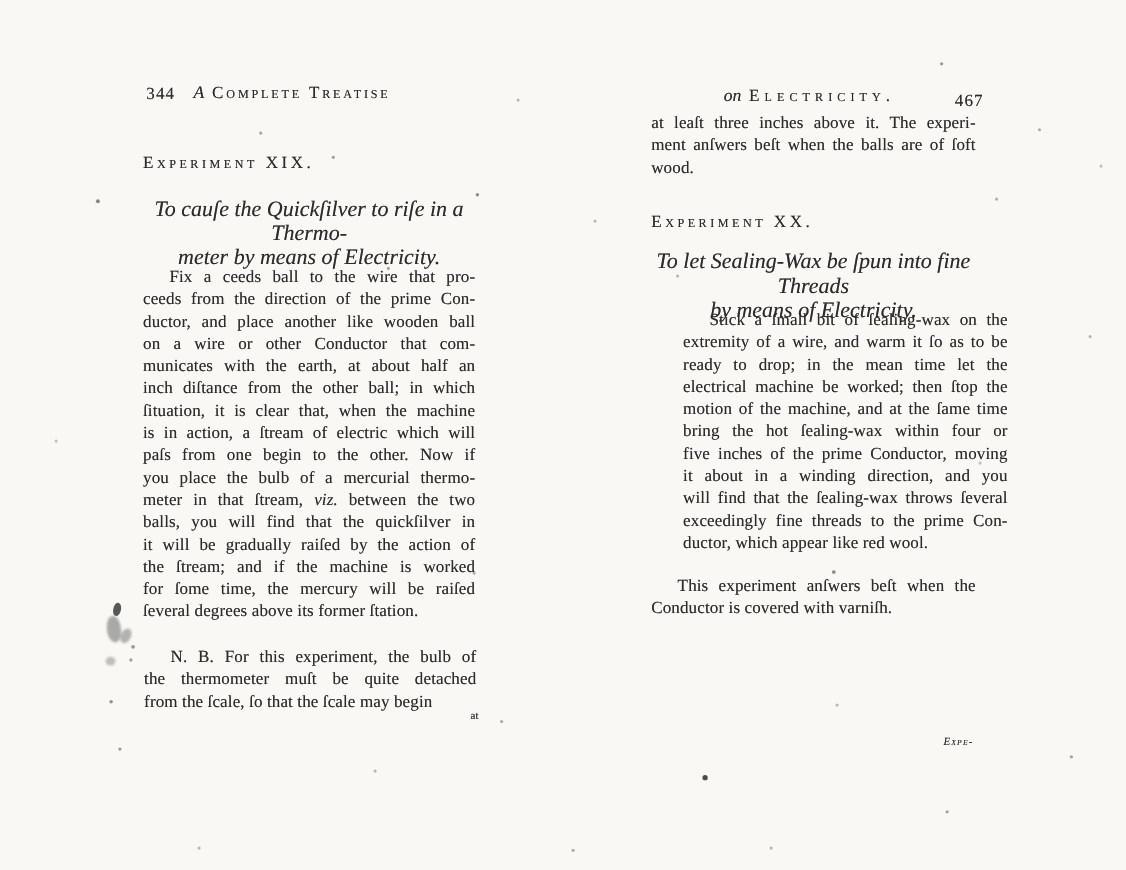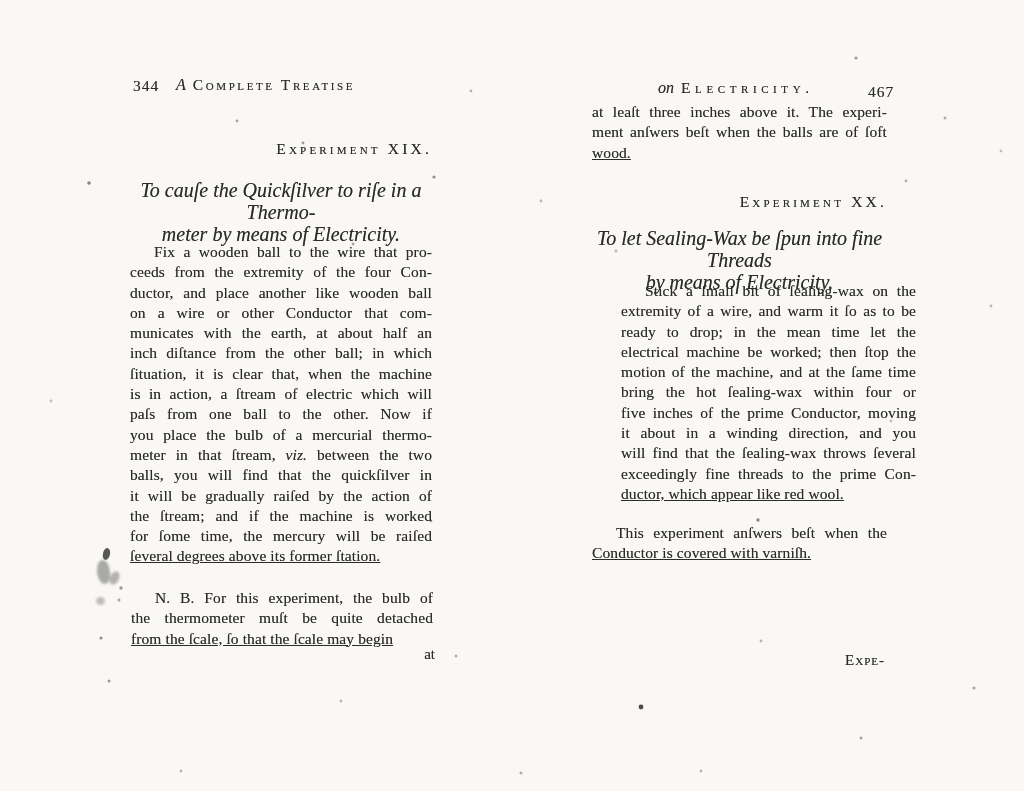--- a/index.html
+++ b/index.html
@@ -15,52 +15,52 @@
     font-family: "Liberation Serif", "DejaVu Serif", serif;
     color: var(--ink);
     overflow: hidden;
     text-shadow: 0 0 0.5px rgba(43,43,43,0.55);
   }
   .abs { position: absolute; }
 
   
   .tline { min-height: 1em; }
   .justify .tline { text-align: justify; text-align-last: justify; }
-  .justify .tline:last-child { text-align-last: left; text-decoration: underline; }
+  .justify .tline:last-child { text-align-last: left; }
   .indent .tline:first-child { text-indent: 1.55em; }
   .center .tline { text-align: center; text-align-last: center; }
 
   .body-text { font-size: 15.5px; line-height: 20.3px; letter-spacing: 0.1px; }
   .etitle { font-style: italic; font-size: 20px; line-height: 22px; }
-  .heading { font-size: 15.5px; letter-spacing: 3.2px; font-variant: small-caps; text-align: right; }
+  .heading { font-size: 15.5px; letter-spacing: 3.2px; font-variant: small-caps; text-align: left; }
   .rt-lead { font-style: italic; margin-right: 7px; }
   .rt-main { font-variant: small-caps; letter-spacing: 2.6px; font-size: 15.5px; }
   .rt-main-wide { font-variant: small-caps; letter-spacing: 4.6px; font-size: 15.5px; }
   .pageno { font-size: 15.5px; letter-spacing: 1px; }
-  .catchword { font-size: 15px; text-align: right; }
+  .catchword { font-size: 10px; text-align: right; }
   .catchword-sc { font-variant: small-caps; letter-spacing: 1px; }
 
   
   .l-pageno  { left: 133px; top: 77px; }
   .l-rtitle  { left: 176px; top: 76px; }
   .l-heading { left: 130px; top: 140px; width: 302px; }
   .l-etitle  { left: 121px; top: 179px; width: 320px; }
   .l-para    { left: 130px; top: 242px; width: 302px; }
   .l-nb      { left: 131px; top: 588px; width: 302px; }
   .l-catch   { left: 130px; top: 646px; width: 305px; }
 
   
   .r-rtitle  { left: 638px; top: 79px; margin-left: 20px; }
   .r-pageno  { left: 868px; top: 83px; }
   .r-cont    { left: 592px; top: 102px; width: 295px; }
   .r-heading { left: 592px; top: 193px; width: 295px; }
   .r-etitle  { left: 584px; top: 227px; width: 311px; }
   .r-para    { left: 621px; top: 281px; width: 295px; }
   .r-close   { left: 592px; top: 523px; width: 295px; }
-  .r-catch   { left: 590px; top: 652px; width: 295px; }
+  .r-catch   { left: 590px; top: 669px; width: 295px; font-style: italic; }
 
   
   .smudge-blob1 { left: 103px; top: 548px; width: 7px;  height: 12px; background: #3c3c3c; border-radius: 45% 55% 50% 50%; transform: rotate(14deg); opacity: 0.85; }
   .smudge-blob2 { left: 97px;  top: 560px; width: 13px; height: 24px; background: #4a4a4a; border-radius: 60% 40% 55% 45%; transform: rotate(-12deg); opacity: 0.45; filter: blur(1px); }
   .smudge-blob3 { left: 110px; top: 571px; width: 9px;  height: 14px; background: #4a4a4a; border-radius: 50%; transform: rotate(25deg); opacity: 0.4; filter: blur(1px); }
   .smudge-blob4 { left: 96px;  top: 597px; width: 9px;  height: 8px;  background: #555; border-radius: 50%; opacity: 0.35; filter: blur(1px); }
 
   
   .specks {
     left: 0; top: 0; width: 2px; height: 2px; border-radius: 50%;
@@ -108,29 +108,29 @@
     <span class="abs l-rtitle"><i class="rt-lead">A</i><span class="rt-main">Complete Treatise</span></span>
 
     <div class="abs l-heading heading">Experiment XIX.</div>
 
     <div class="abs l-etitle etitle center">
         <div class="tline">To cauſe the Quickſilver to riſe in a Thermo-</div>
         <div class="tline">meter by means of Electricity.</div>
       </div>
 
     <div class="abs l-para body-text justify indent">
-        <div class="tline">Fix a wooden ball to the wire that pro-</div>
-        <div class="tline">ceeds from the extremity of the four Con-</div>
+        <div class="tline">Fix a ceeds ball to the wire that pro-</div>
+        <div class="tline">ceeds from the direction of the prime Con-</div>
         <div class="tline">ductor, and place another like wooden ball</div>
         <div class="tline">on a wire or other Conductor that com-</div>
         <div class="tline">municates with the earth, at about half an</div>
         <div class="tline">inch diſtance from the other ball; in which</div>
         <div class="tline">ſituation, it is clear that, when the machine</div>
         <div class="tline">is in action, a ſtream of electric which will</div>
-        <div class="tline">paſs from one ball to the other.  Now if</div>
+        <div class="tline">paſs from one begin to the other.  Now if</div>
         <div class="tline">you place the bulb of a mercurial thermo-</div>
         <div class="tline">meter in that ſtream, <i>viz.</i> between the two</div>
         <div class="tline">balls, you will find that the quickſilver in</div>
         <div class="tline">it will be gradually raiſed by the action of</div>
         <div class="tline">the ſtream; and if the machine is worked</div>
         <div class="tline">for ſome time, the mercury will be raiſed</div>
         <div class="tline">ſeveral degrees above its former ſtation.</div>
       </div>
 
     <div class="abs l-nb body-text justify indent">

